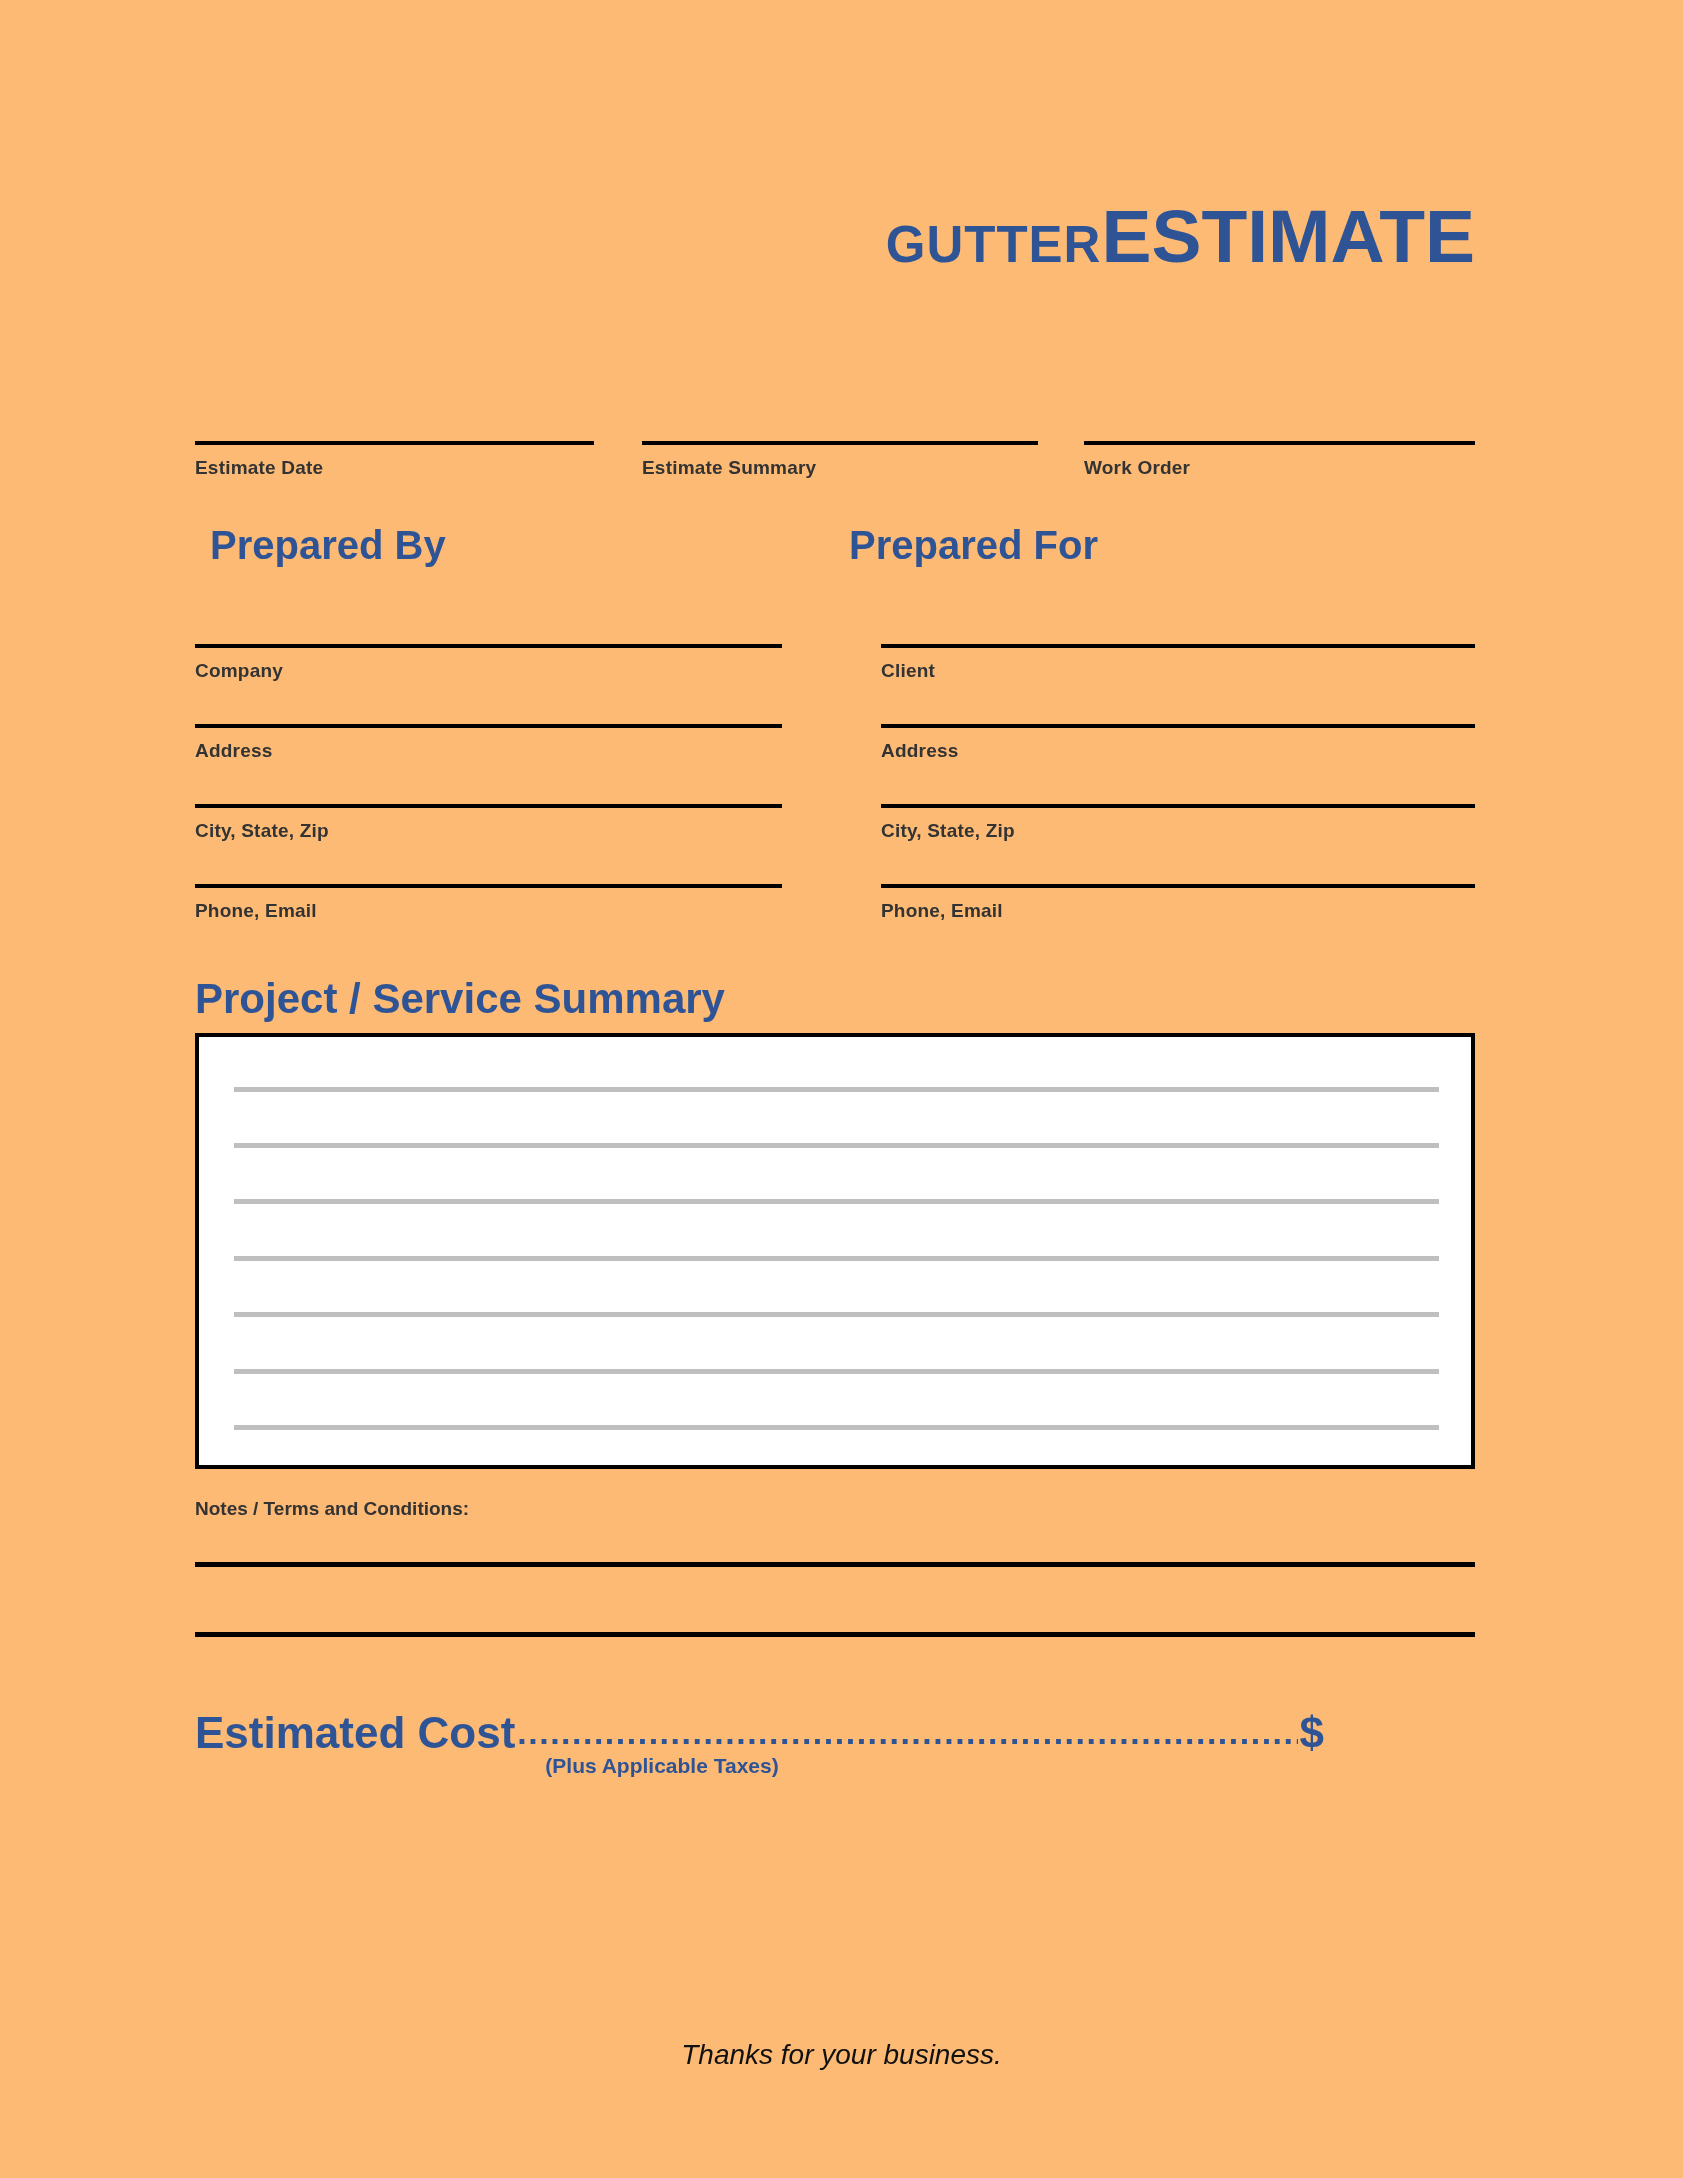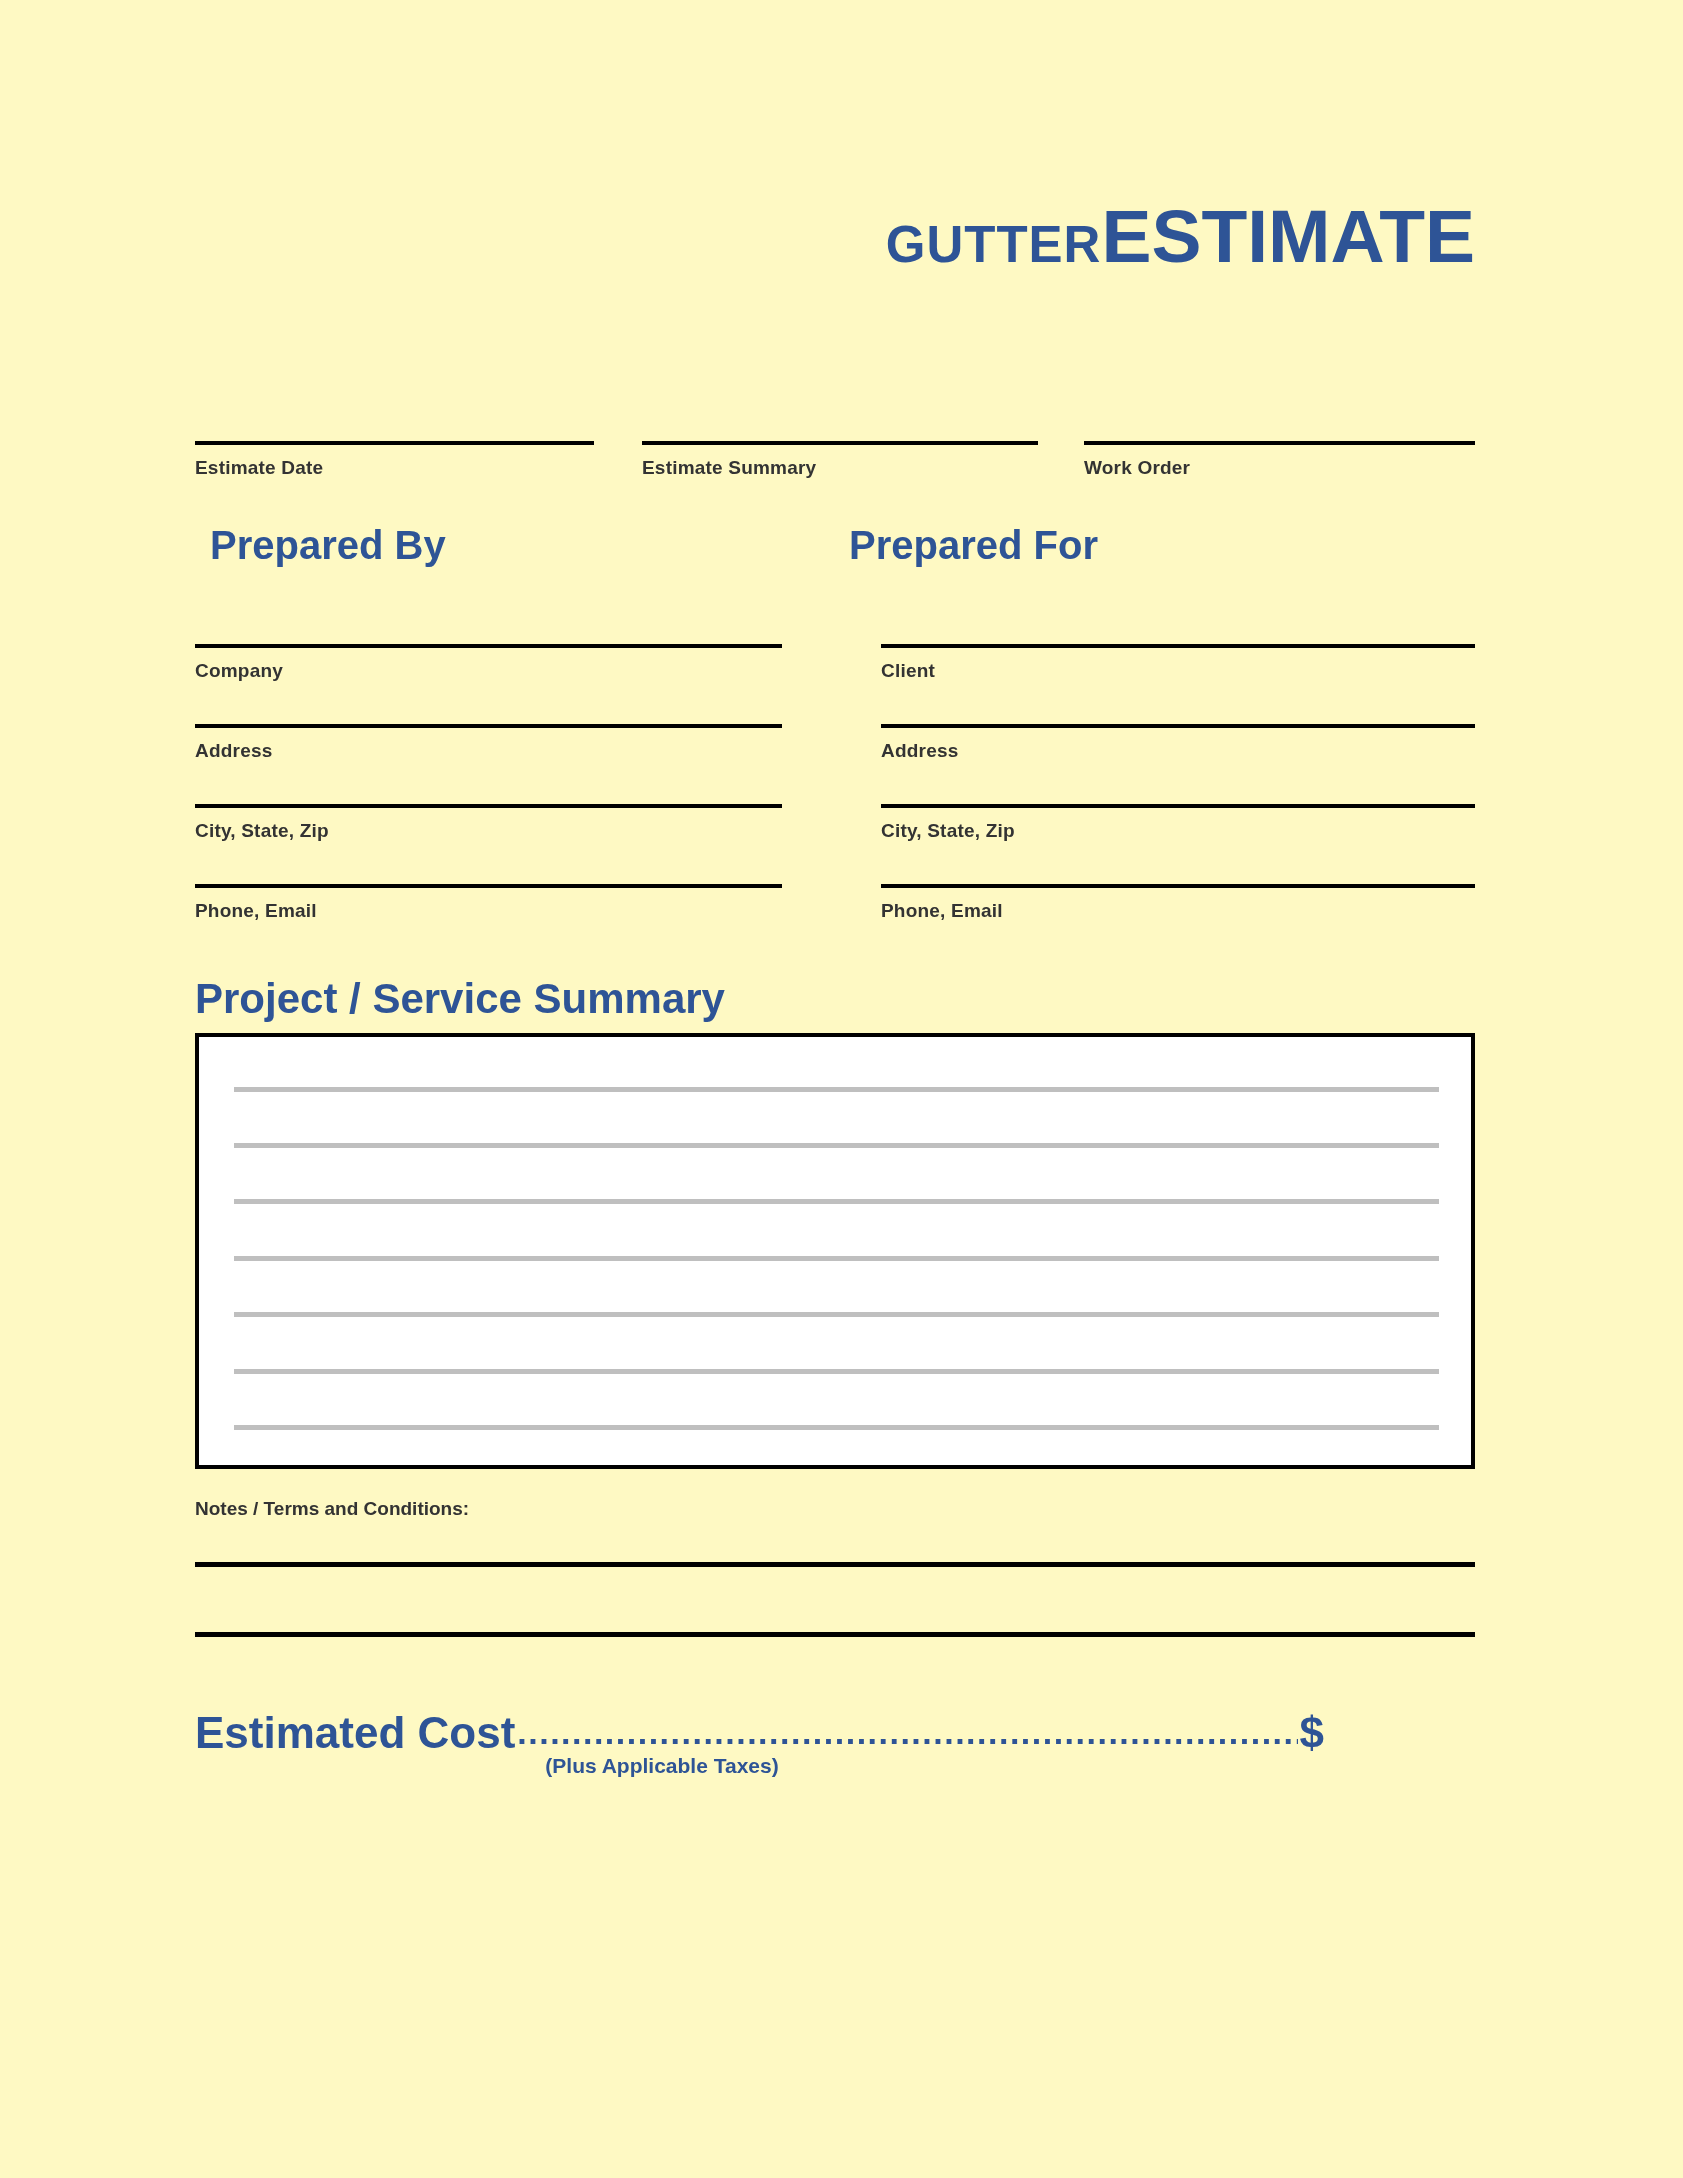--- a/index.html
+++ b/index.html
@@ -4,21 +4,21 @@
 <style>
   html, body {
     margin: 0;
     padding: 0;
     background: #ffffff;
   }
   .page {
     position: relative;
     width: 1683px;
     height: 2178px;
-    background: #fef9c3;
+    background: #fdba74;
     font-family: "Liberation Sans", sans-serif;
     overflow: hidden;
   }
 
   
   .title-block {
     position: absolute;
     left: 0;
     top: 193px;
     width: 1475px;
@@ -257,15 +257,16 @@
 
   <div class="cost-row">
     <span class="cost-label">Estimated Cost</span>
     <span class="cost-leader">
         <span>..........................................................................................</span>
       </span>
     <span class="cost-dollar">$</span>
   </div>
   <div class="tax-note">(Plus Applicable Taxes)</div>
 
+  <div class="footer">Thanks for your business.</div>
 
 </div>
 
 
 </body></html>

